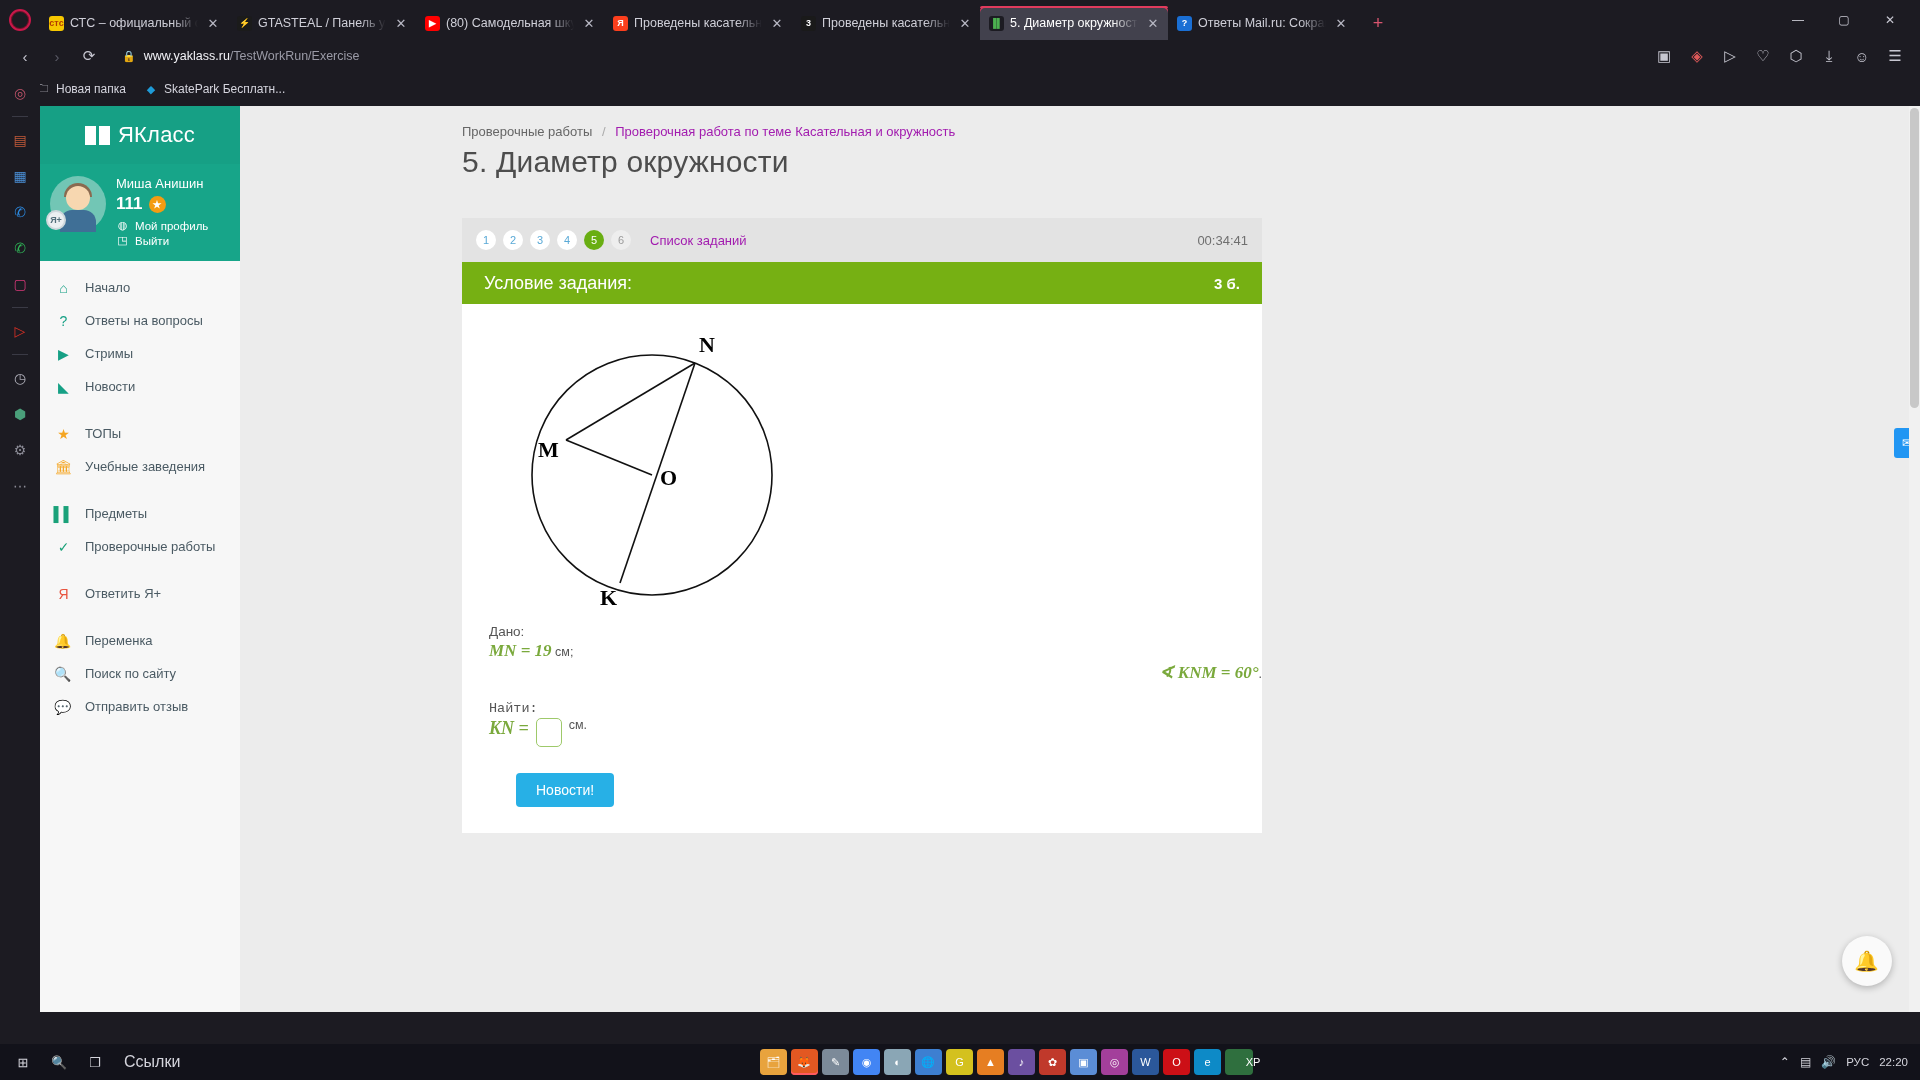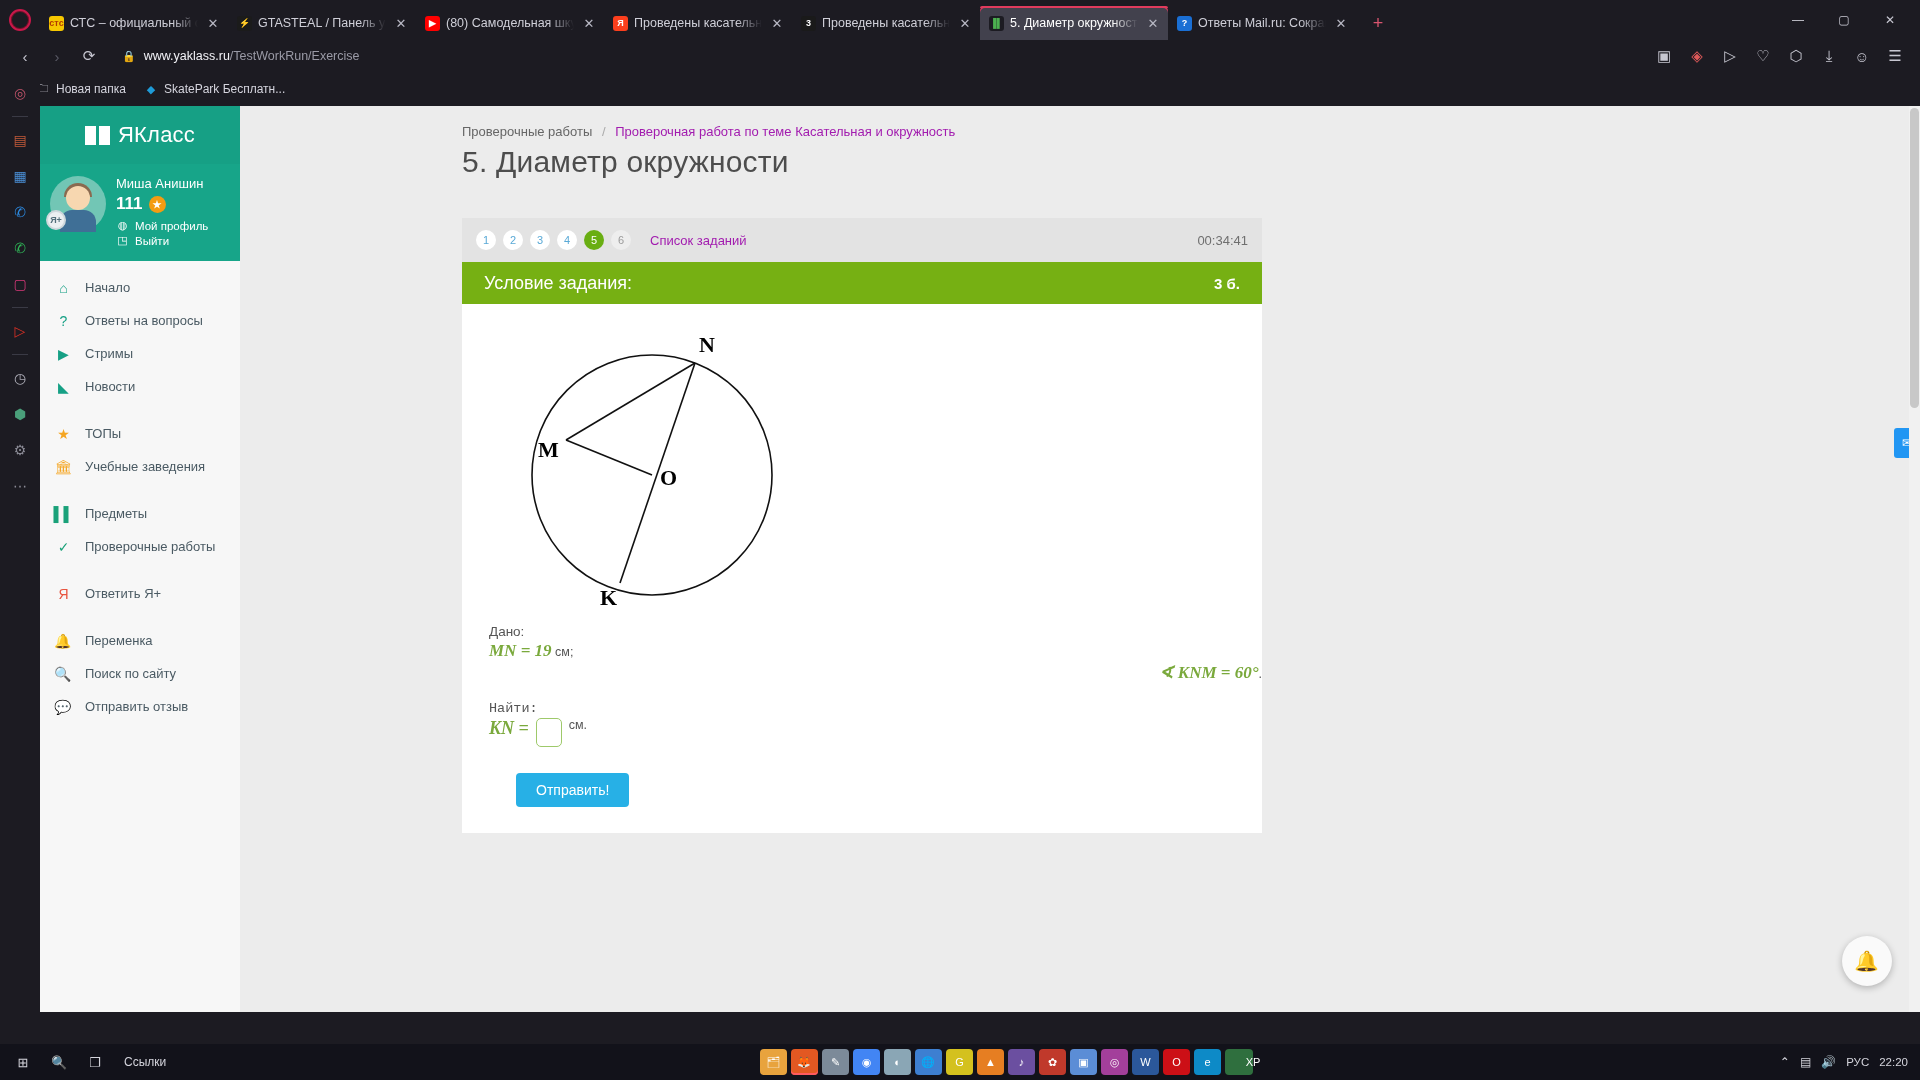--- a/index.html
+++ b/index.html
@@ -113,21 +113,21 @@
   
   #mail-tab { position:absolute; right:0; top:322px; width:26px; height:30px; background:#2196f3; color:#fff; display:flex; align-items:center; justify-content:center; font-size:12px; border-radius:3px 0 0 3px; }
   #fab { position:absolute; right:28px; bottom:26px; width:50px; height:50px; border-radius:50%; background:#fafafa; box-shadow:0 2px 7px rgba(0,0,0,.25); display:flex; align-items:center; justify-content:center; color:#777; font-size:20px; }
   #scroll-track { position:absolute; right:0; top:0; width:11px; height:906px; background:#f1f1f1; }
   #scroll-thumb { position:absolute; right:1px; top:2px; width:9px; height:300px; background:#c8c8c8; border-radius:5px; }
 
   
   #taskbar { position:absolute; left:0; bottom:0; width:1920px; height:36px; background:#12121a; display:flex; align-items:center; }
   #tb-left { display:flex; align-items:center; gap:2px; padding-left:6px; }
   .tb-btn { width:34px; height:32px; display:flex; align-items:center; justify-content:center; color:#d4d4dc; font-size:13px; }
-  #tb-links { color:#d4d4dc; font-size:12px; margin-left:10px; }
+  #tb-links { color:#d4d4dc; font-size:16px; margin-left:10px; }
   #tb-center { position:absolute; left:760px; display:flex; align-items:center; gap:4px; }
   .tb-app { width:27px; height:26px; border-radius:4px; display:flex; align-items:center; justify-content:center; font-size:11px; color:#fff; }
   .tb-app.active { box-shadow: inset 0 -2px 0 #ff5a5f; }
   #tb-right { margin-left:auto; display:flex; align-items:center; gap:10px; padding-right:12px; color:#d4d4dc; font-size:11.5px; }
   #tb-right .ti { font-size:12px; }
 </style>
 </head>
 <body>
 
 <div id="browser-chrome">
@@ -370,21 +370,21 @@
           <div class="mline" style="padding-left:8px;text-align:right;">
             <span class="math">∢ KNM = 60°</span><span class="unit">.</span>
           </div>
 
           <div class="lbl" style="margin-top:18px;font-family:Liberation Mono, monospace;">Найти:</div>
           <div id="answer-row">
             <span class="math" style="font-size:18px;">KN =</span>
             <input id="answer-input" type="text" value="" style="">
             <span class="unit">см.</span>
           </div>
-          <button id="submit-btn">Отправить!</button>
+          <button id="submit-btn">Новости!</button>
         </div>
       </div>
     </div>
 
     <div id="mail-tab">✉</div>
     <div id="fab">🔔</div>
     <div id="scroll-track">
       <div id="scroll-thumb"></div>
     </div>
   </div>

